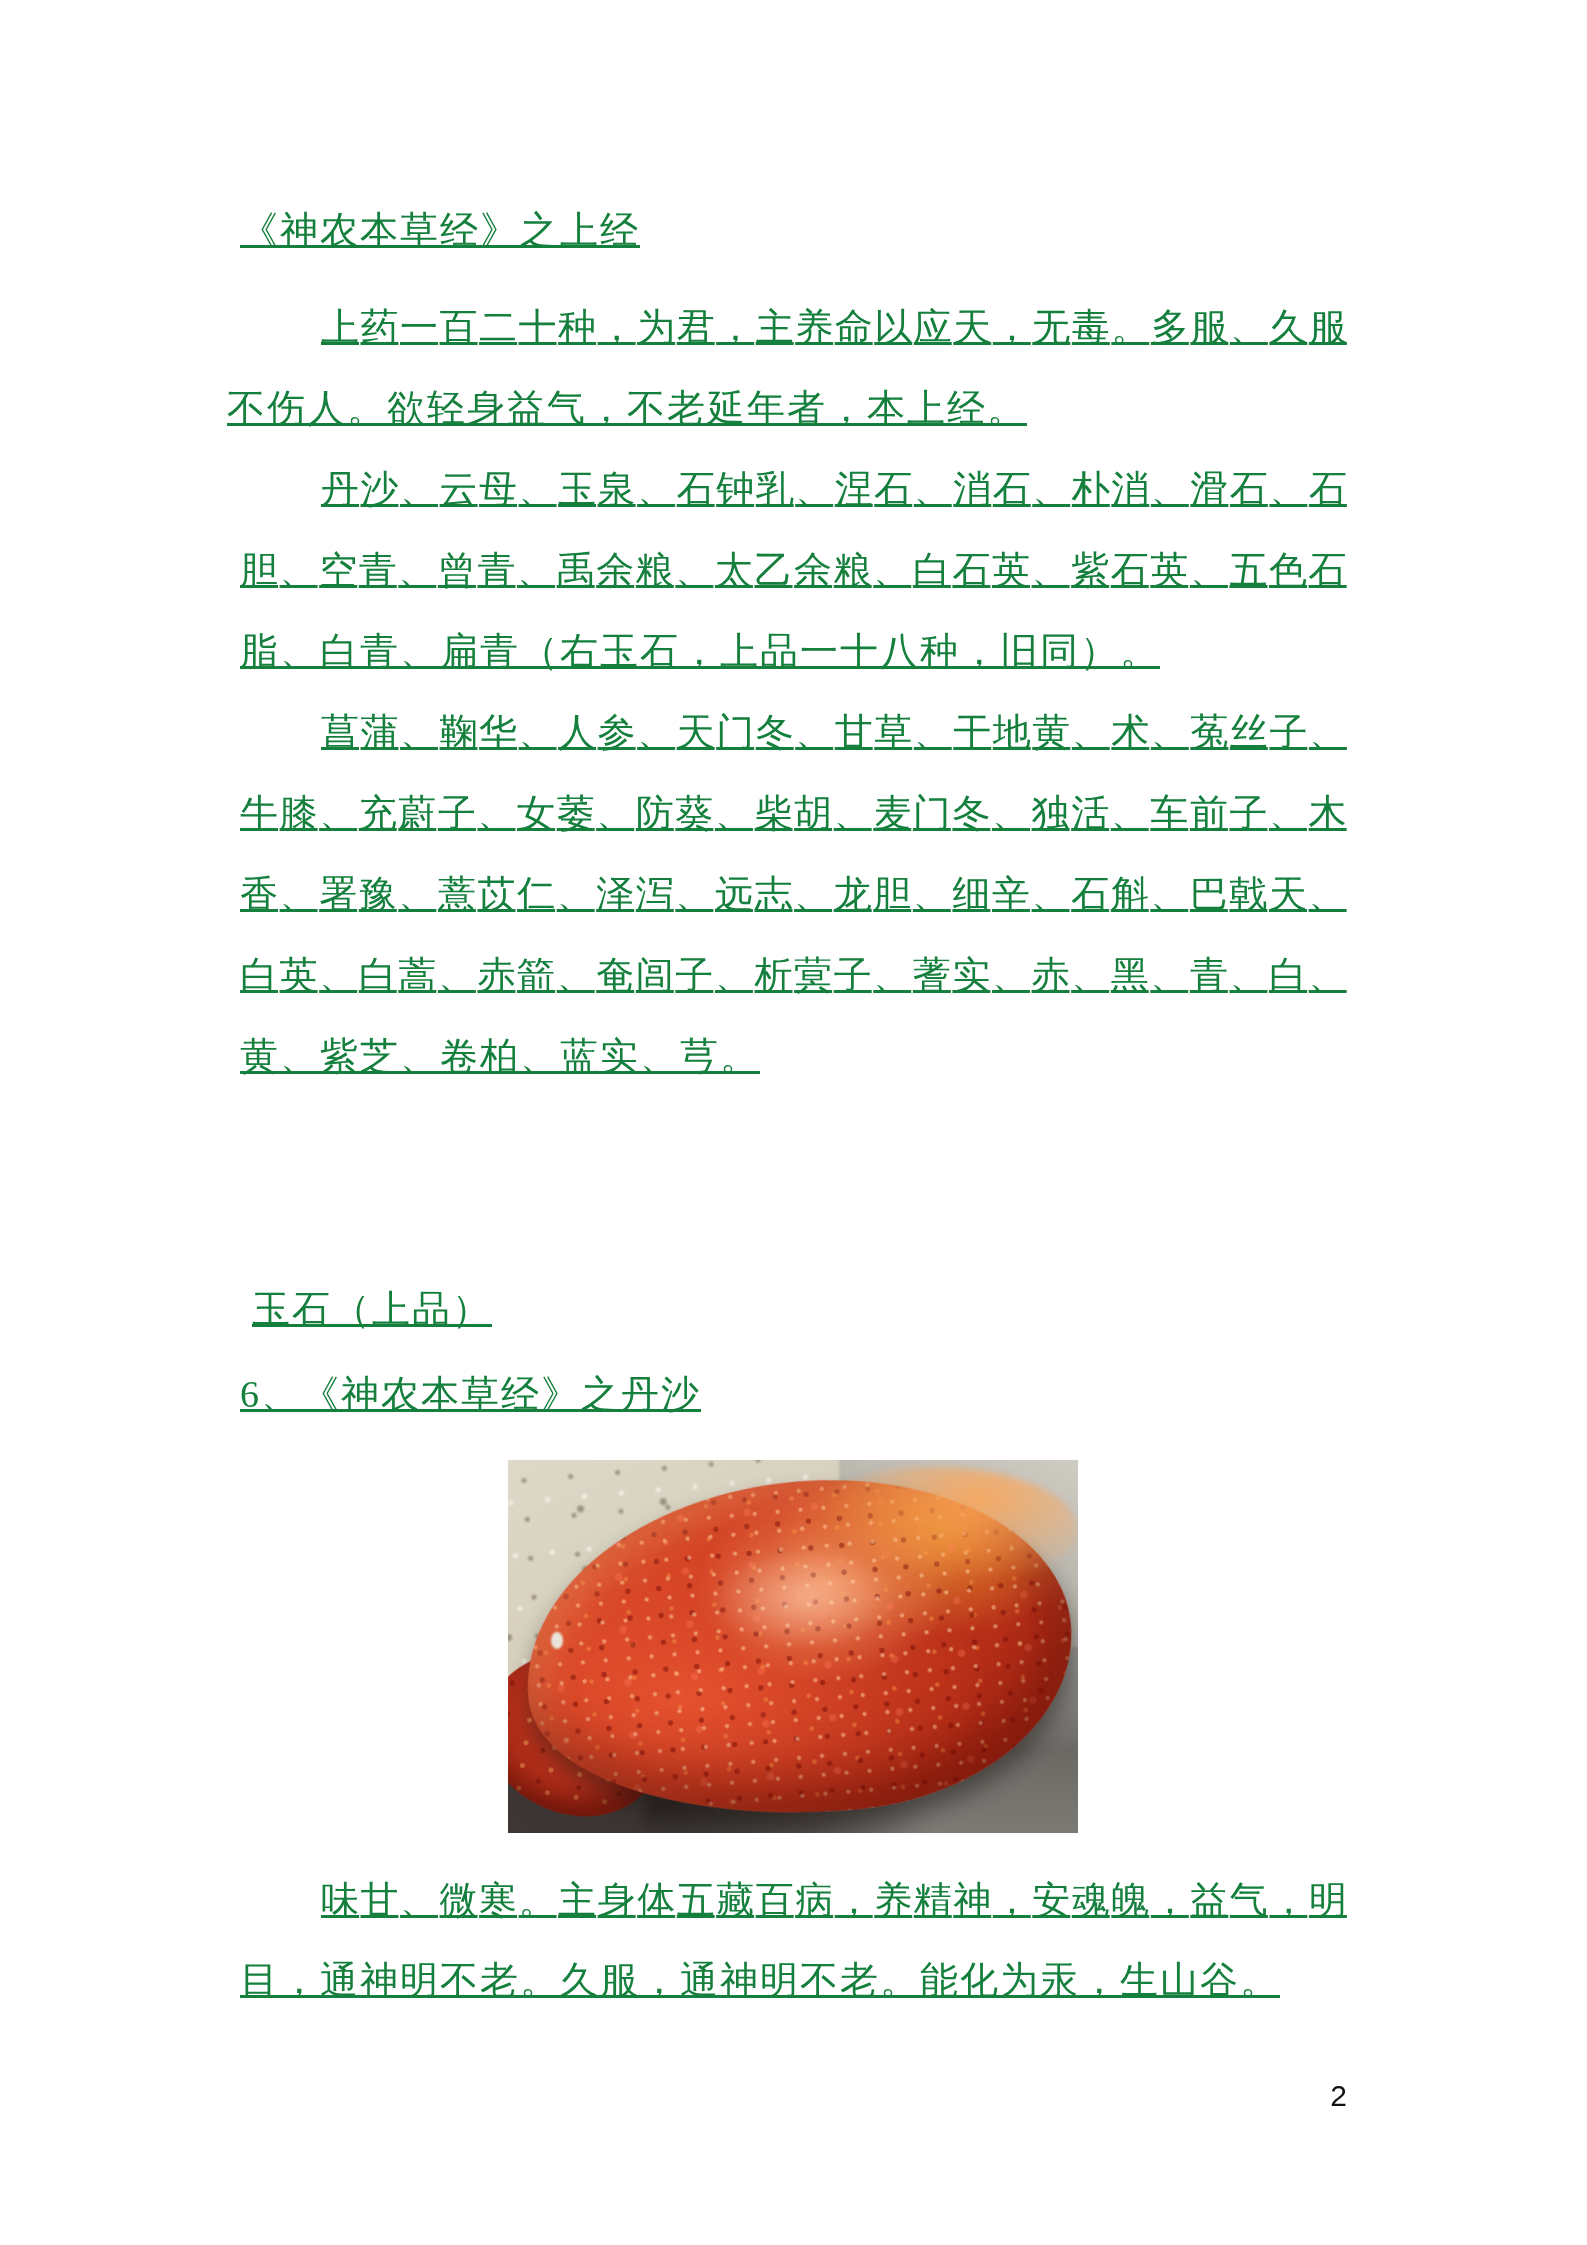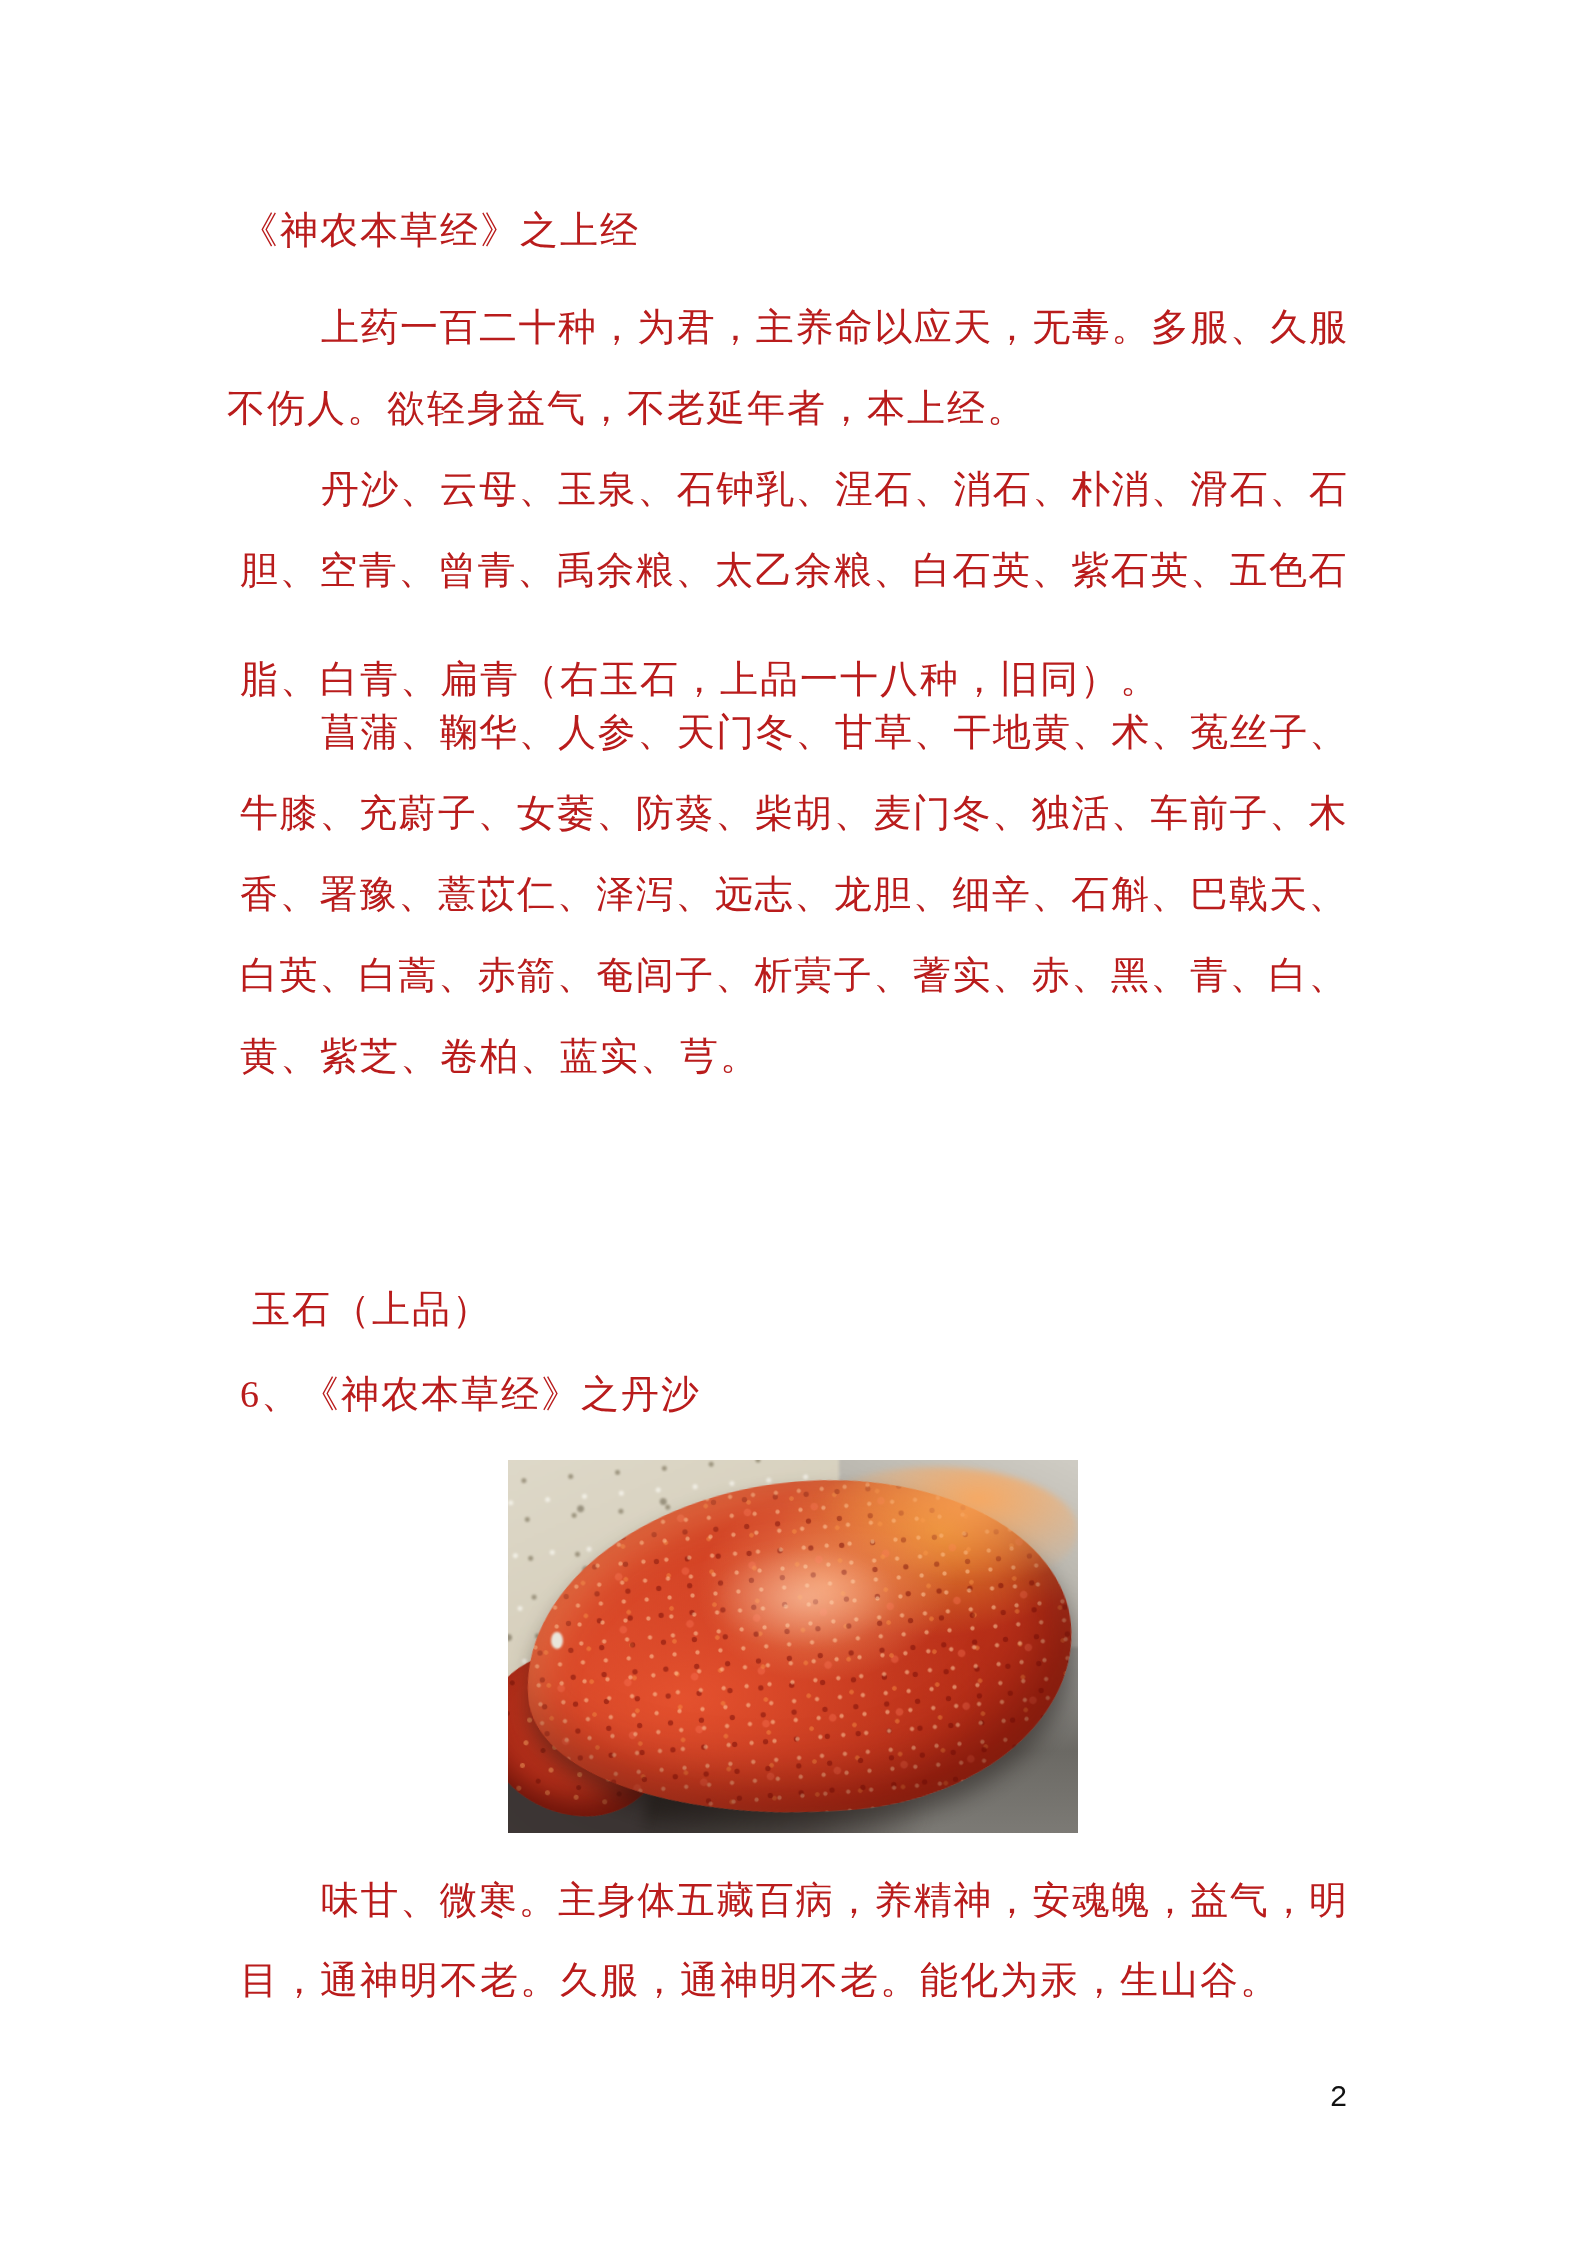--- a/index.html
+++ b/index.html
@@ -10,21 +10,22 @@
     overflow:hidden;
     font-family:"Liberation Serif","DejaVu Serif",serif;
     color:#000;
   }
   .line{
     position:absolute;
     height:50px;line-height:50px;
     font-size:38px;
     letter-spacing:2px;
     white-space:nowrap;
-    color:#b91c1c;
+    color:#15803d;
+    text-decoration:underline;
   }
   .line.stretch{
     display:flex;
     justify-content:space-between;
     letter-spacing:0;
   }
   .line.stretch span{flex:0 0 auto;}
   .page-number{
     position:absolute;
     top:2078px;left:240px;width:1107px;
@@ -220,21 +221,21 @@
       <span>英</span>
       <span>、</span>
       <span>紫</span>
       <span>石</span>
       <span>英</span>
       <span>、</span>
       <span>五</span>
       <span>色</span>
       <span>石</span>
     </div>
-    <div class="line" style="top: 626px; left: 240px; width: 1107px; margin-top: 28px;">脂、白青、扁青（右玉石，上品一十八种，旧同）。</div>
+    <div class="line" style="top: 626px; left: 240px; width: 1107px;">脂、白青、扁青（右玉石，上品一十八种，旧同）。</div>
     <div class="line stretch" style="top: 707px; left: 321px; width: 1026px;">
       <span>菖</span>
       <span>蒲</span>
       <span>、</span>
       <span>鞠</span>
       <span>华</span>
       <span>、</span>
       <span>人</span>
       <span>参</span>
       <span>、</span>

